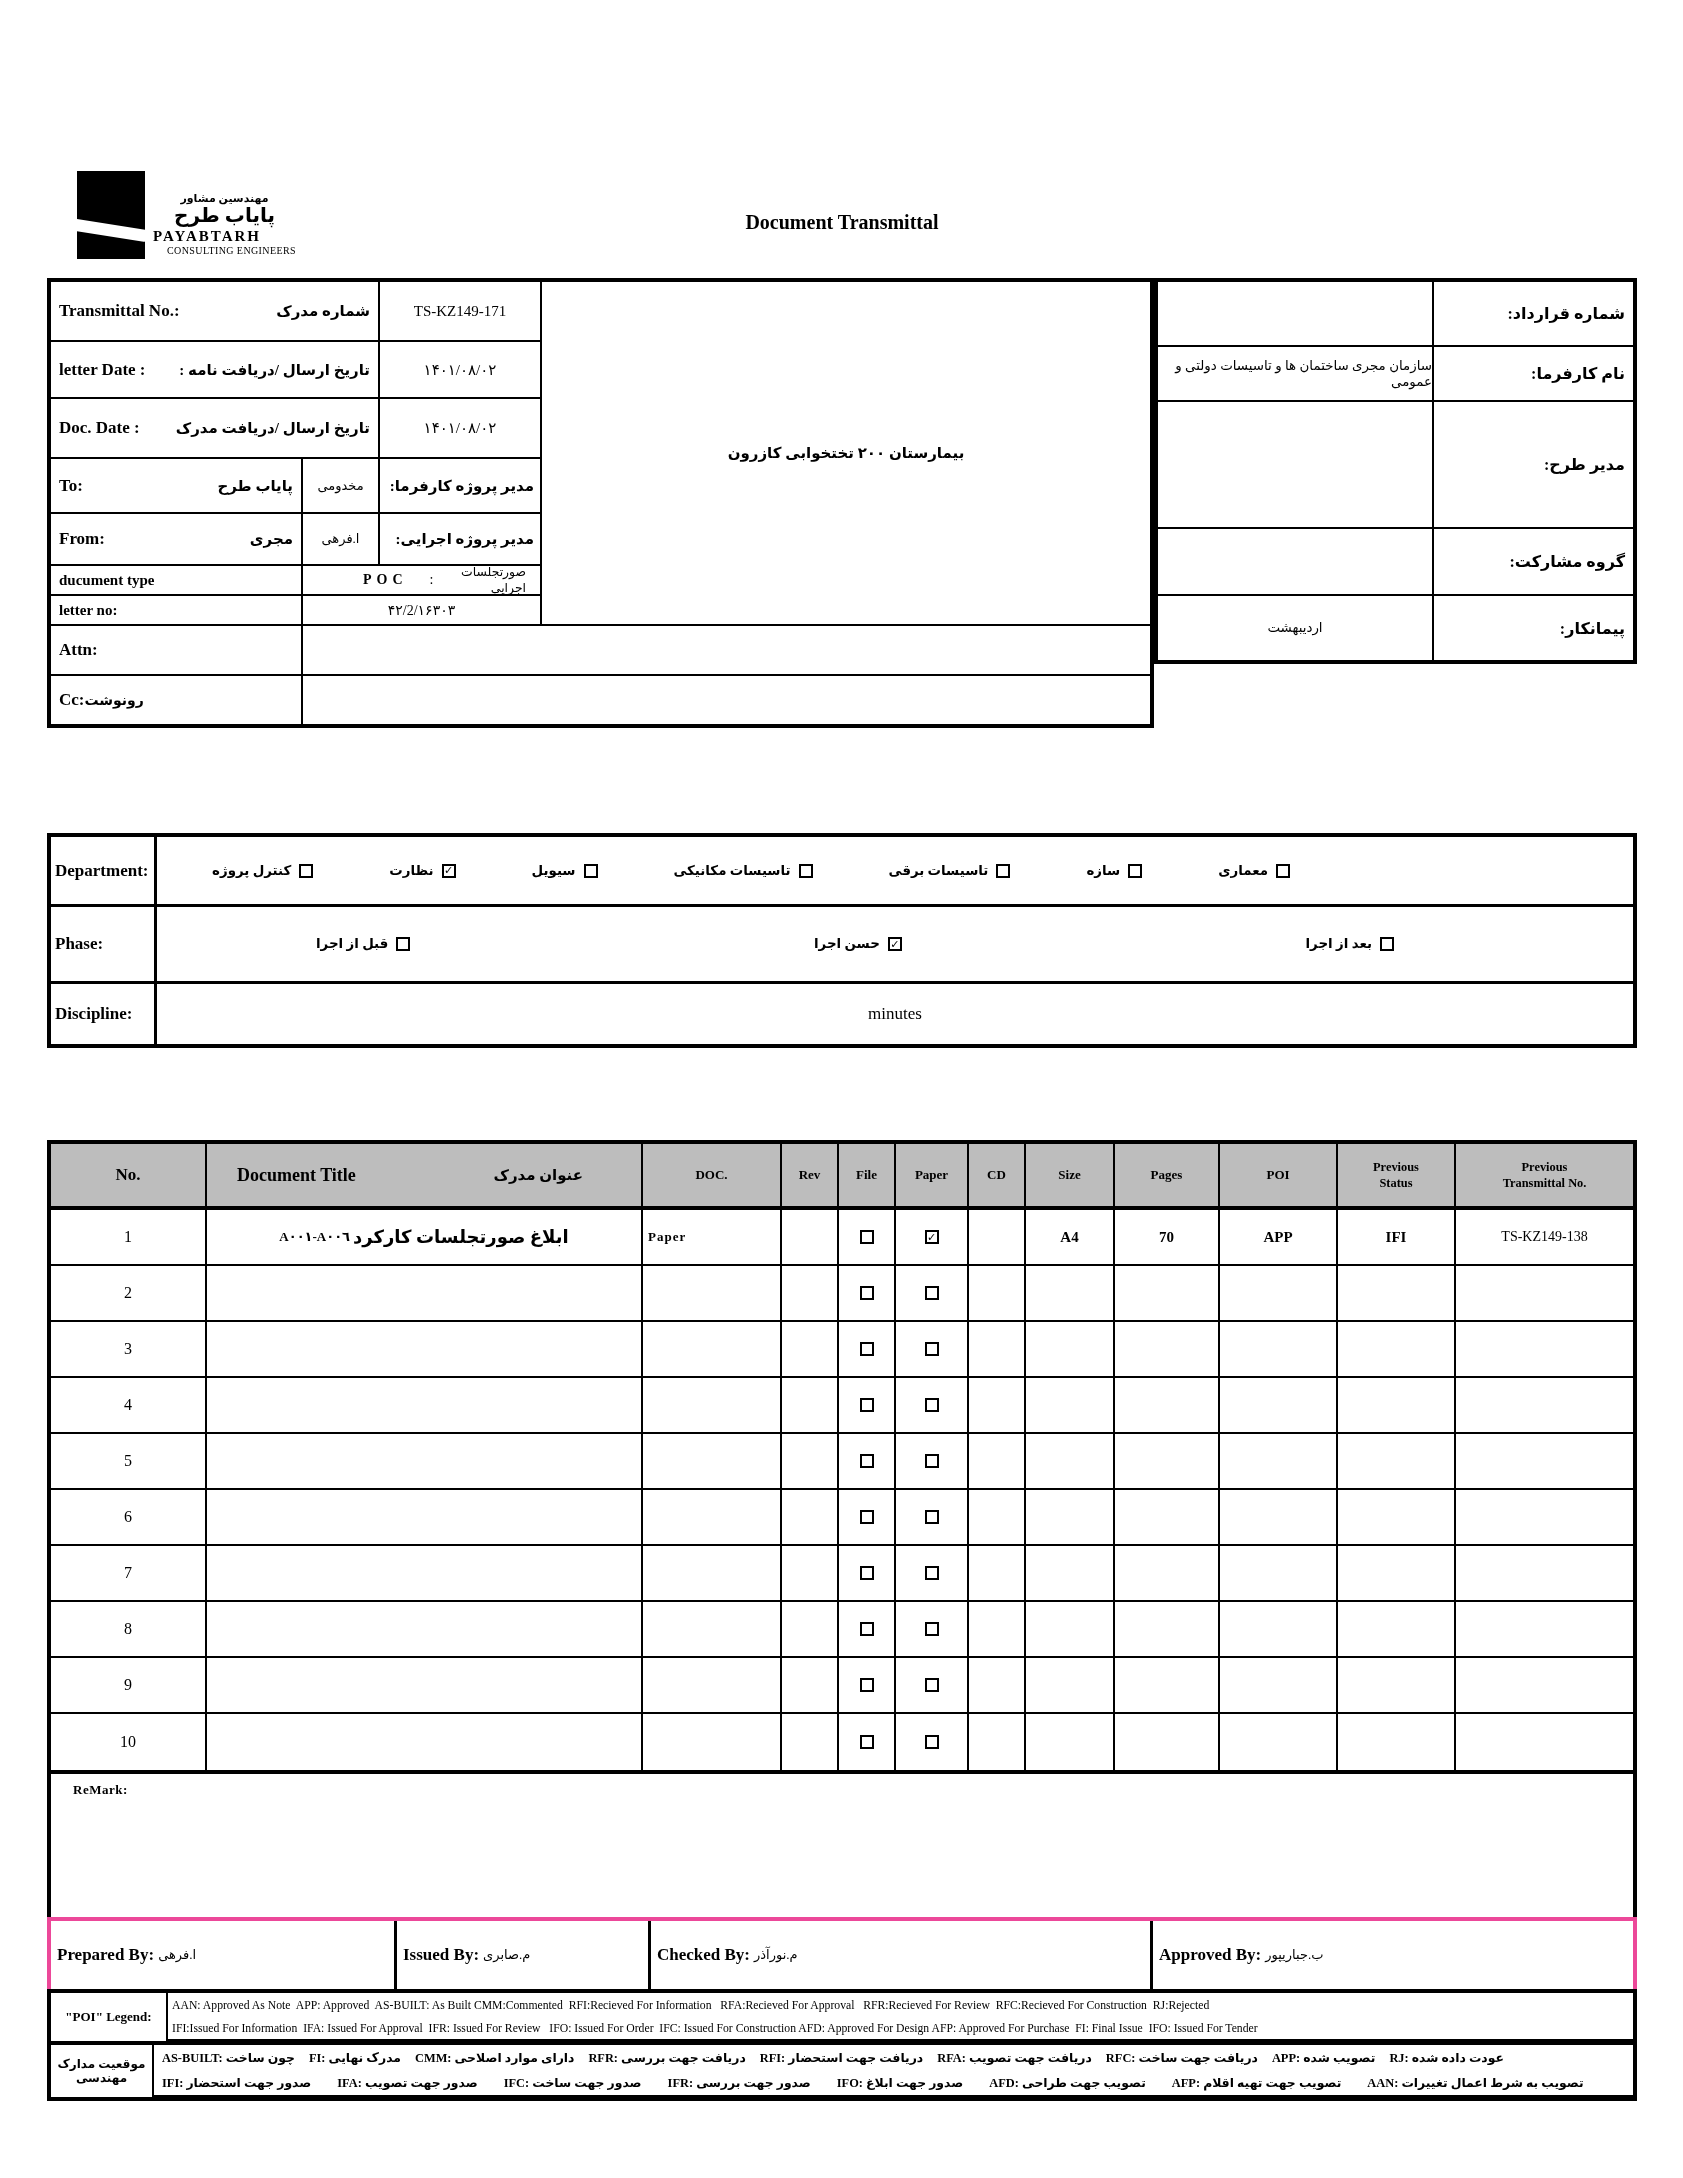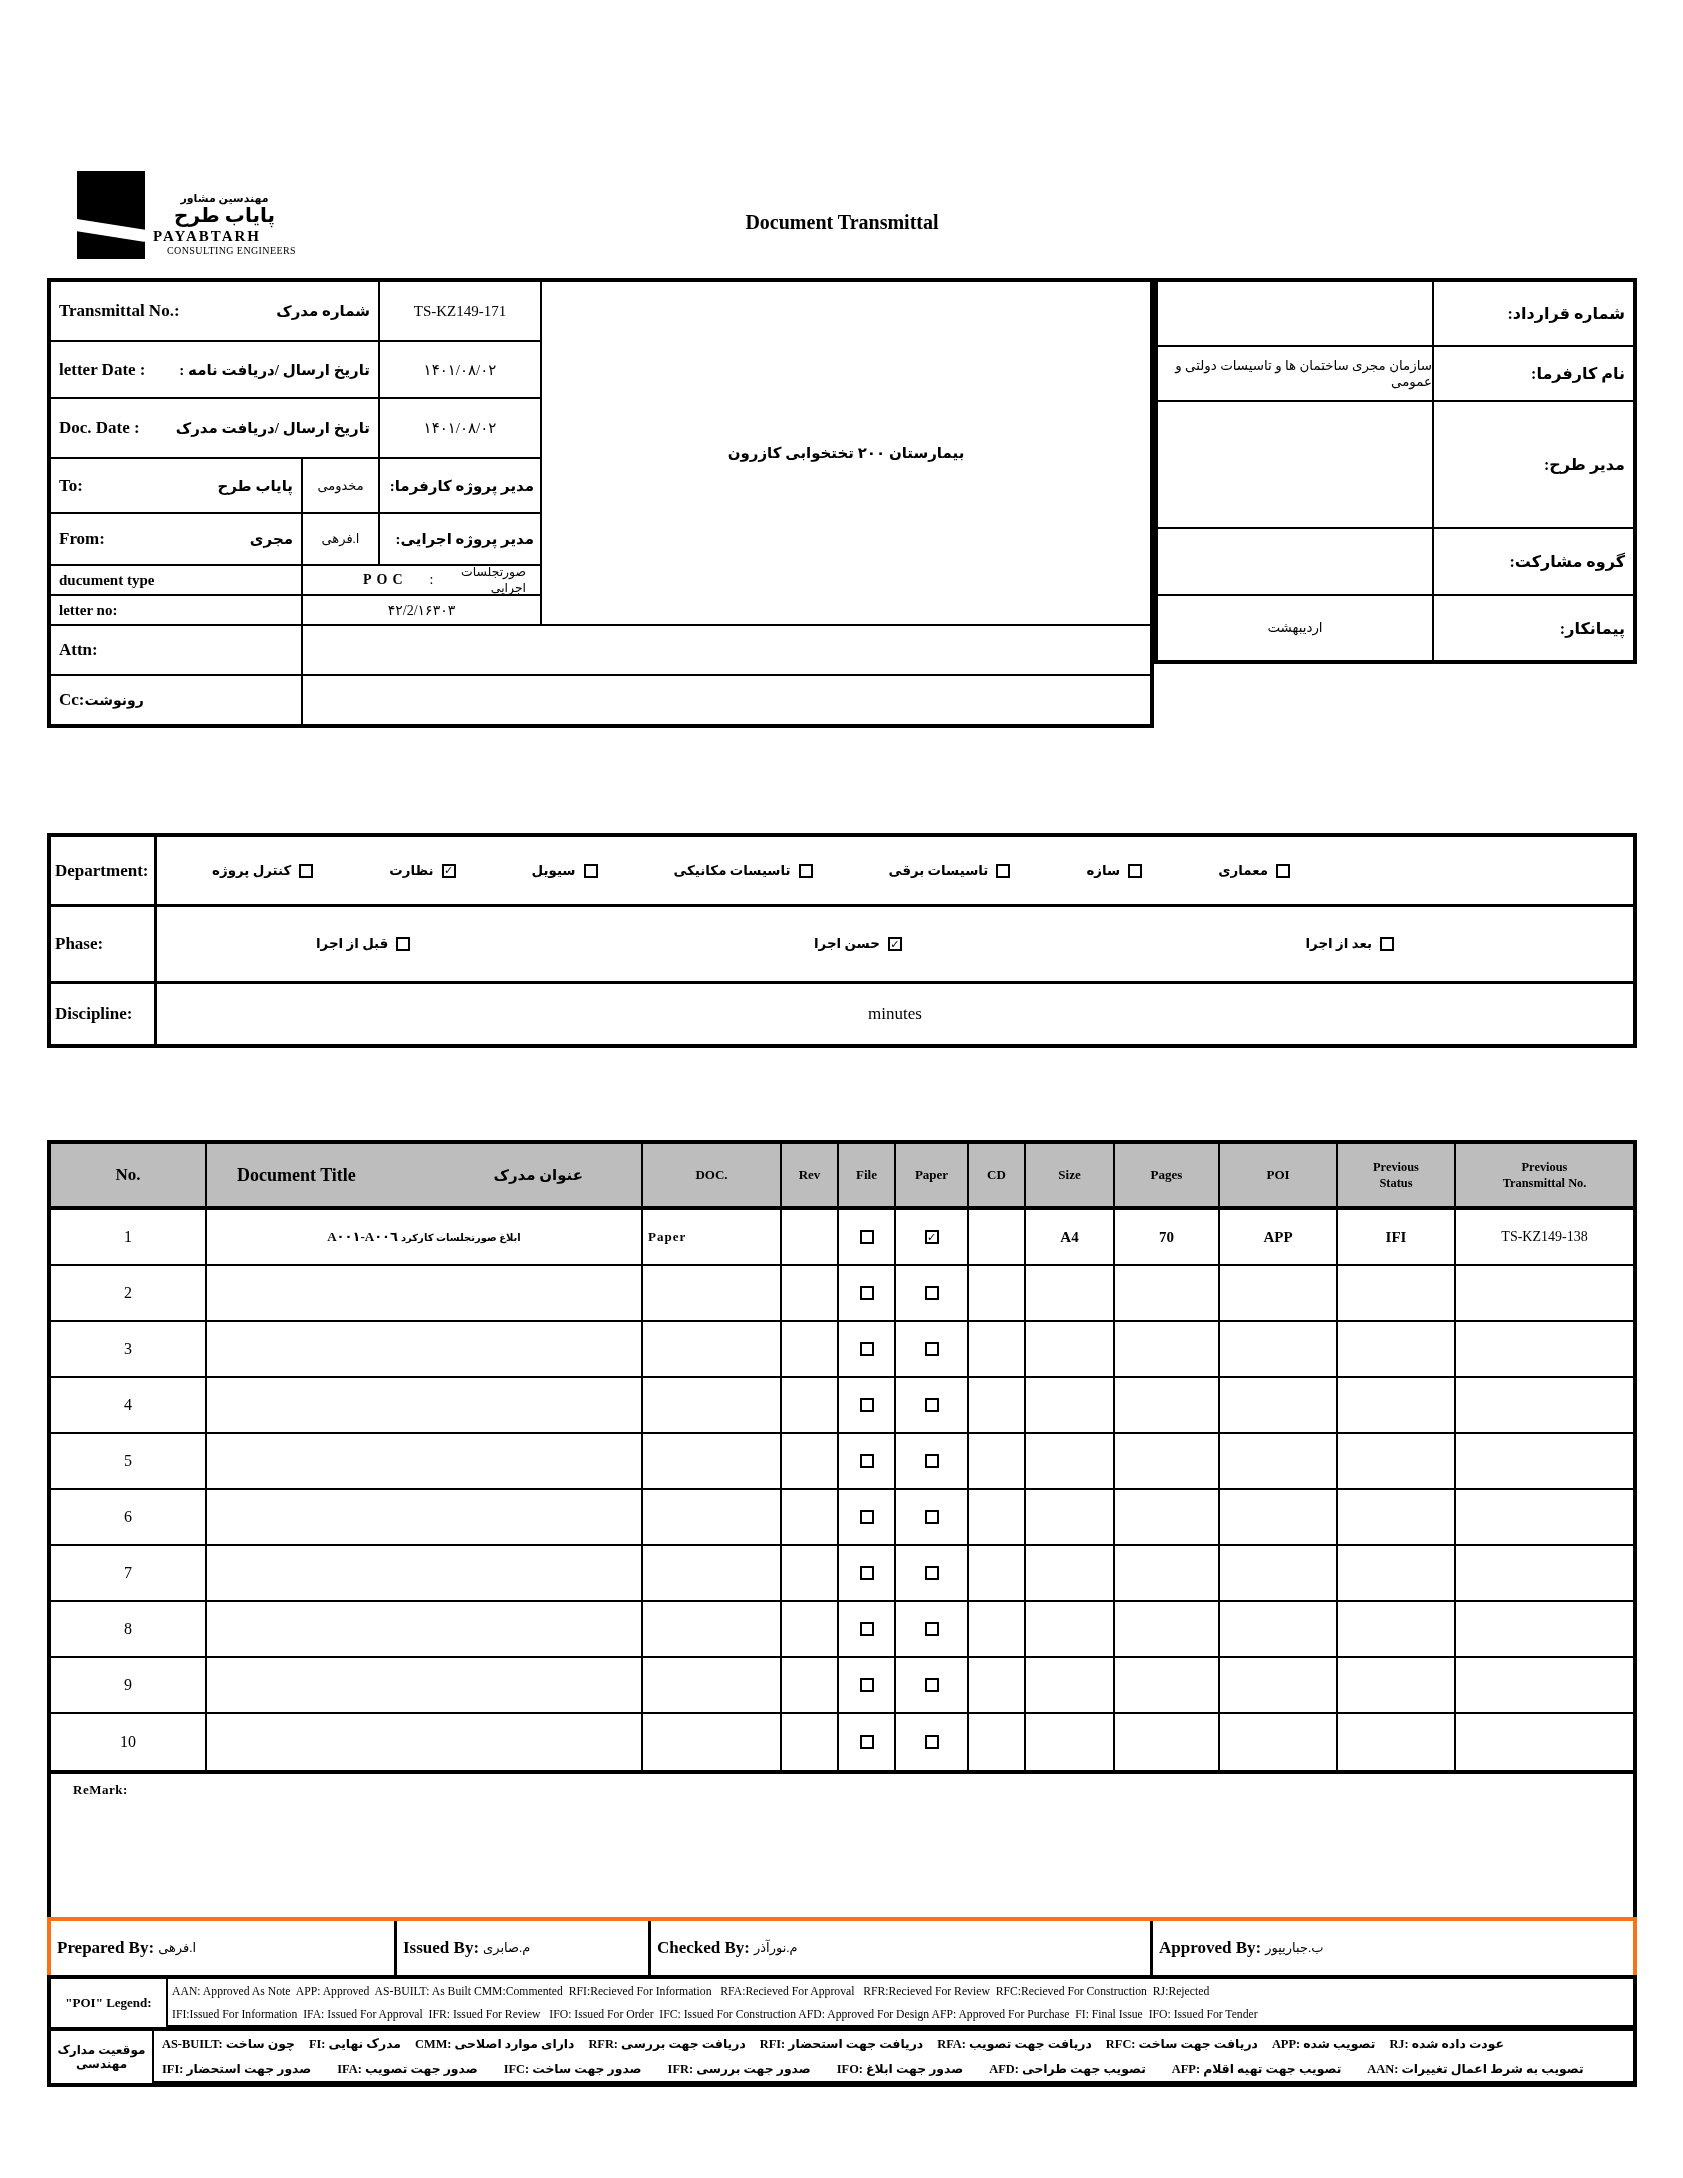--- a/index.html
+++ b/index.html
@@ -58,28 +58,28 @@
   .hc-2l{flex-direction:column;font-size:12.4px;line-height:1.3}
   .hc-title{justify-content:space-between;padding:0 58px 0 30px}
   .hc-title .t-en{font-size:18px;font-weight:bold}
   .hc-title .t-fa{font-size:15px;font-weight:bold;direction:rtl}
   .trow{height:56px;border-bottom:2px solid #000}
   .trow:last-child{border-bottom:none}
   .c{border-right:2px solid #000;display:flex;align-items:center;justify-content:center;overflow:hidden}
   .c:last-child{border-right:none}
   .no-cell{font-size:16px}
   .title-cell{direction:rtl;gap:3px;font-weight:bold}
-  .tfa{font-size:10px;direction:rtl;white-space:nowrap}
+  .tfa{font-size:18px;direction:rtl;white-space:nowrap}
   .tcode{font-size:13px;white-space:nowrap}
   .doc-cell{justify-content:flex-start;padding-left:5px;font-weight:bold;font-size:13px;letter-spacing:1px}
   .pno-cell{font-size:14px}
   .size-cell,.pages-cell,.poi-cell,.pst-cell{font-weight:bold;font-size:15px}
   
   .remark{width:1590px;height:151px;border:4px solid #000;margin-top:-4px;padding:8px 0 0 22px;font-size:13px;font-weight:bold;letter-spacing:0.5px}
-  .signs{width:1590px;height:62px;border:4px solid #f97316;margin-top:-4px;display:grid;grid-template-columns:346px 254px 502px 1fr}
+  .signs{width:1590px;height:76px;border:4px solid #ec4899;margin-top:-4px;display:grid;grid-template-columns:346px 254px 502px 1fr}
   .sig{border-right:3px solid #000;display:flex;align-items:center;padding-left:6px;gap:4px}
   .sig:last-child{border-right:none}
   .slabel{font-weight:bold;font-size:17px;white-space:nowrap}
   .sname{font-size:13px;direction:rtl;white-space:nowrap}
   
   .legend-en{width:1590px;border:4px solid #000;margin-top:-4px;display:grid;grid-template-columns:117px 1fr;grid-template-rows:24px 24px}
   .poi-label{grid-row:1/3;border-right:2px solid #000;display:flex;align-items:center;justify-content:center;font-weight:bold;font-size:13px;text-align:center}
   .len{display:flex;align-items:center;padding-left:4px;font-size:11.7px;white-space:pre;overflow:hidden}
   .len-b{border-bottom:2px solid #000}
   .legend-fa{width:1590px;border:4px solid #000;margin-top:-4px;display:grid;grid-template-columns:103px 1fr;grid-template-rows:26px 26px}

